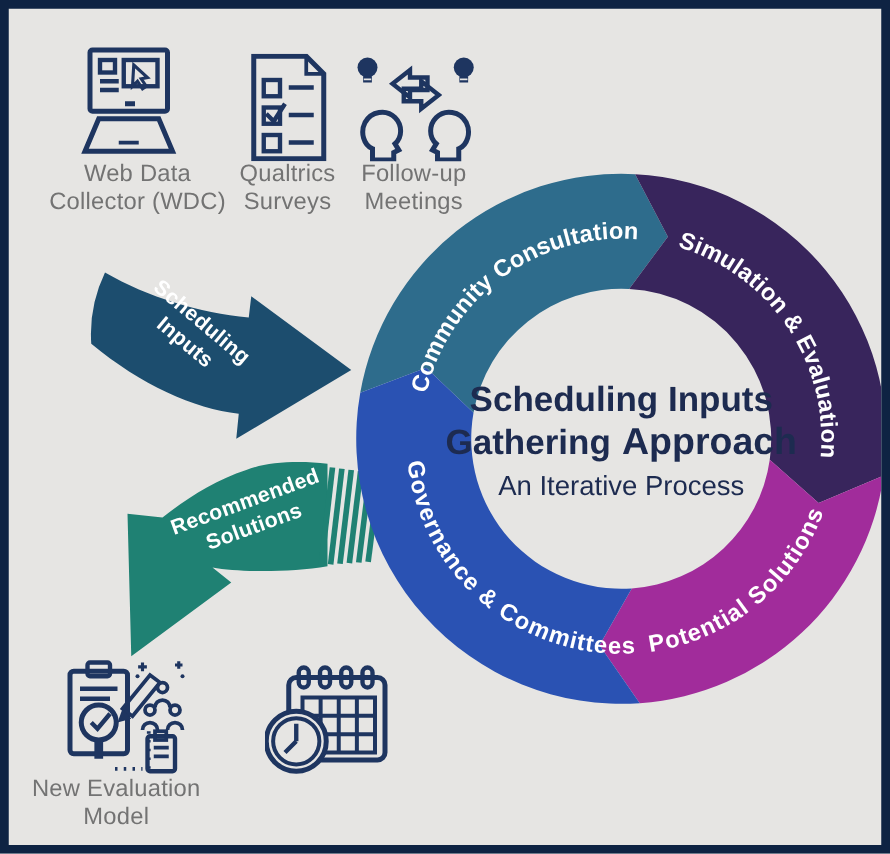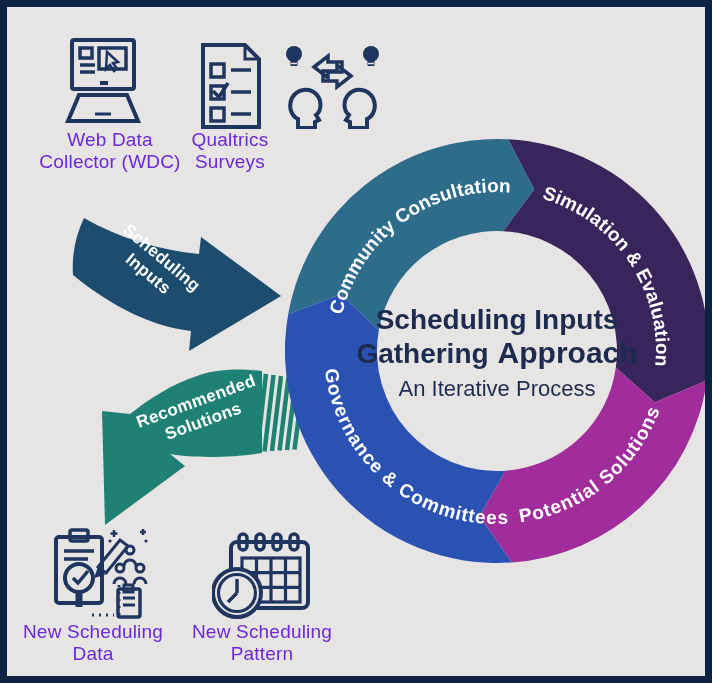--- a/index.html
+++ b/index.html
@@ -3,21 +3,21 @@
 <meta charset="utf-8">
 <style>
   html,body{margin:0;padding:0;background:#ffffff;font-family:"Liberation Sans",sans-serif;}
   .frame{
     position:relative;width:712px;height:683px;box-sizing:border-box;
     background:#e6e5e3;border:7px solid #0e2343;overflow:hidden;
   }
   .abs{position:absolute;}
   .icon-label{
     position:absolute;text-align:center;font-size:19px;line-height:1.18;
-    color:#6d28d9;letter-spacing:.2px;
+    color:#737373;letter-spacing:.2px;
   }
   svg{display:block;}
   .diagram-canvas{position:absolute;left:0;top:0;width:698px;height:669px;}
   .icon{stroke:#1e3560;fill:none;stroke-width:4;}
   .arc-label{
     fill:#ffffff;font-family:"Liberation Sans",sans-serif;font-size:19px;
     font-weight:700;letter-spacing:.5px;dominant-baseline:central;
   }
   .arrow-label{
     fill:#ffffff;font-family:"Liberation Sans",sans-serif;font-size:17px;
@@ -68,20 +68,21 @@
       <path d="M7 20.5 h6" stroke="#e6e5e3" stroke-width="1.5"></path>
       <circle cx="87" cy="11" r="8" fill="#1e3560" stroke="none"></circle>
       <rect x="83.5" y="18" width="7" height="5" fill="#1e3560" stroke="none"></rect>
       <path d="M84 20.5 h6" stroke="#e6e5e3" stroke-width="1.5"></path>
       <path d="M30 24 L44 13 V19 H58 V29 H44 V35 Z" stroke-width="3.5"></path>
       <path d="M67 33 L53 22 V28 H39 V38 H53 V44 Z" stroke-width="3.5"></path>
       <use href="#head-shape" transform="translate(6,0)"></use>
       <use href="#head-shape" transform="translate(91,0) scale(-1,1)"></use>
     </g>
   </svg>
+  <div class="icon-label" style="left:269px;top:122px;width:110px;">Follow-up Meetings</div>
 
   <svg class="abs" style="left:45px;top:518px;" width="96" height="96" viewBox="0 0 96 96">
     <g class="icon">
       <rect x="4" y="12" width="46" height="66" rx="3"></rect>
       <rect x="18" y="5" width="18" height="11" rx="2" stroke-width="3.5"></rect>
       <path d="M12 26 h30 M12 34 h24" stroke-width="3.5"></path>
       <path d="M46 42 L68 15 L76 21 L54 48 Z" stroke-width="3"></path>
       <path d="M46 42 l-4 11 11 -3 z" fill="#1e3560" stroke="none"></path>
       <circle cx="27" cy="53" r="14"></circle>
       <path d="M21 53 l5 5 10 -12" stroke-width="3.5"></path>
@@ -96,40 +97,39 @@
       </g>
       <path d="M62 5 v7 M58.5 8.5 h7 M91 4 v6 M88 7 h6" stroke-width="2.5"></path>
       <circle cx="58" cy="16" r="1.6" fill="#1e3560" stroke="none"></circle>
       <circle cx="94" cy="16" r="1.6" fill="#1e3560" stroke="none"></circle>
       <path d="M67 60 V90 M40 90 H62" stroke-width="3" stroke-dasharray="2 5"></path>
       <rect x="66" y="64" width="22" height="28" rx="2" stroke-width="3.5"></rect>
       <rect x="72" y="60" width="9" height="7" stroke-width="3"></rect>
       <path d="M71 73 h12 M71 80 h12" stroke-width="3"></path>
     </g>
   </svg>
-  <div class="icon-label" style="left:6px;top:614px;width:160px;">New Scheduling Data</div>
+  <div class="icon-label" style="left:6px;top:614px;width:160px;">New Evaluation Model</div>
 
   <svg class="abs" style="left:205px;top:525px;" width="99" height="90" viewBox="0 0 99 90">
     <g class="icon">
       <rect x="19" y="10" width="77" height="66" rx="6"></rect>
       <rect x="27" y="2" width="8" height="16" rx="4" stroke-width="3.5"></rect>
       <rect x="44" y="2" width="8" height="16" rx="4" stroke-width="3.5"></rect>
       <rect x="61" y="2" width="8" height="16" rx="4" stroke-width="3.5"></rect>
       <rect x="78" y="2" width="8" height="16" rx="4" stroke-width="3.5"></rect>
       <g stroke-width="3.2">
         <rect x="30" y="26" width="58" height="44"></rect>
         <path d="M44.5 26 V70 M59 26 V70 M73.5 26 V70"></path>
         <path d="M30 40.6 H88 M30 55.3 H88"></path>
       </g>
       <circle cx="25" cy="61" r="24" fill="#e6e5e3"></circle>
       <circle cx="25" cy="61" r="18.5" stroke-width="3.2"></circle>
       <path d="M25 61 V47 M25 61 L16 70" stroke-width="3.5"></path>
     </g>
   </svg>
-  <div class="icon-label" style="left:175px;top:614px;width:160px;">New Scheduling Pattern</div>
 
   <svg class="diagram-canvas" viewBox="0 0 698 669">
 
     <g>
       <path d="M77 211 C112 231 152 243 192 247 L194 230 L274 289 L182 344 L184 324
                C148 320 106 301 66 268 Q64 238 77 211 Z" fill="#1c4d6e"></path>
       <g transform="translate(146,261) rotate(40)">
         <text class="arrow-label" y="-8">Scheduling</text>
         <text class="arrow-label" y="13">Inputs</text>
       </g>

